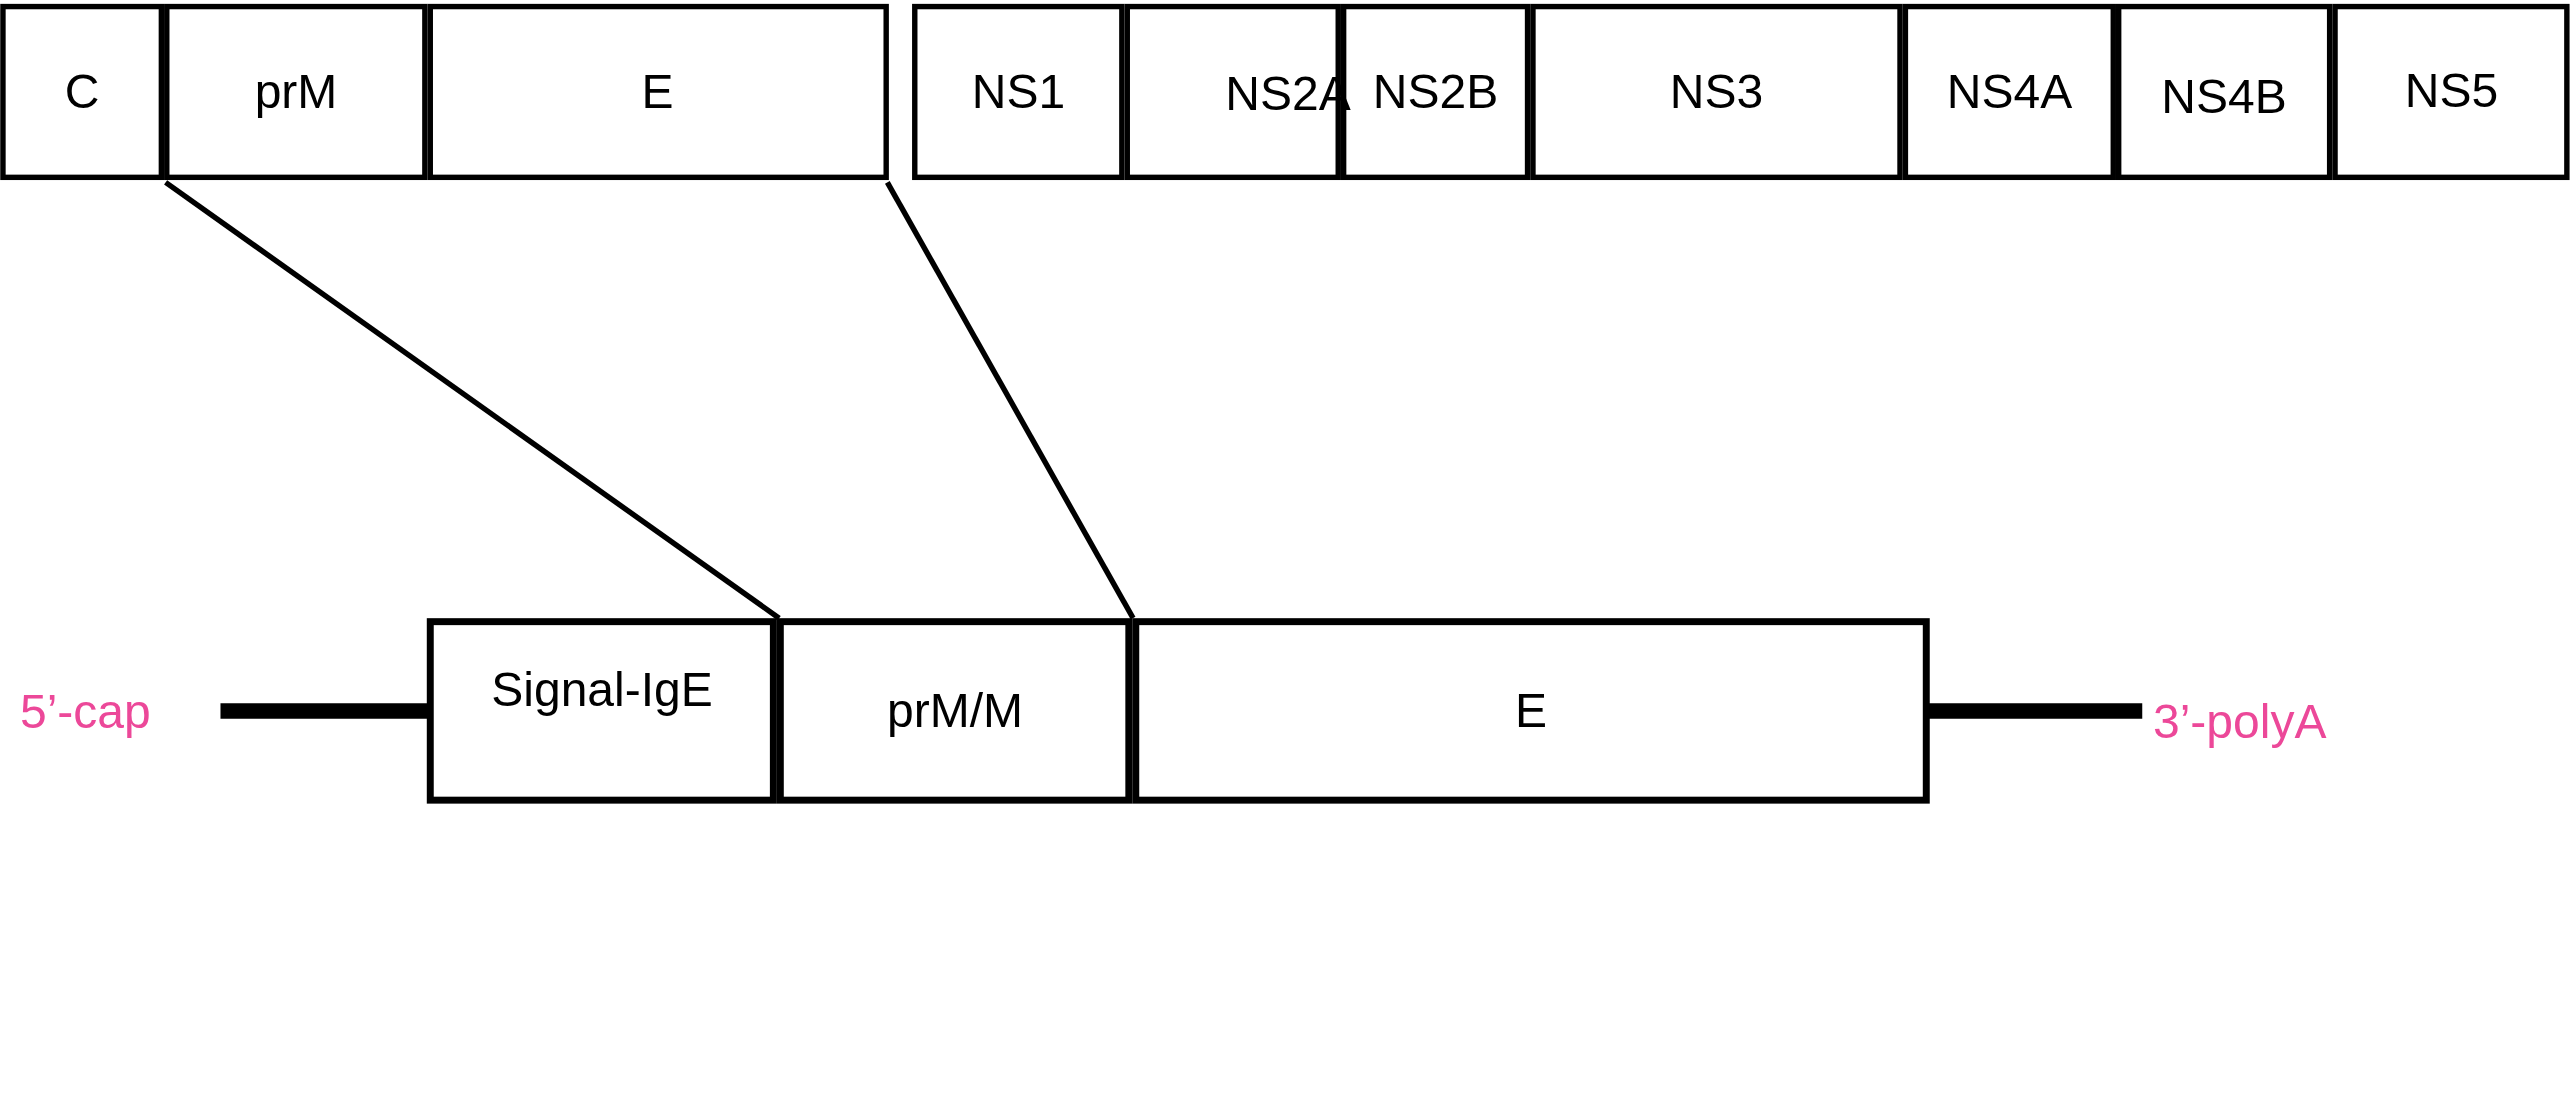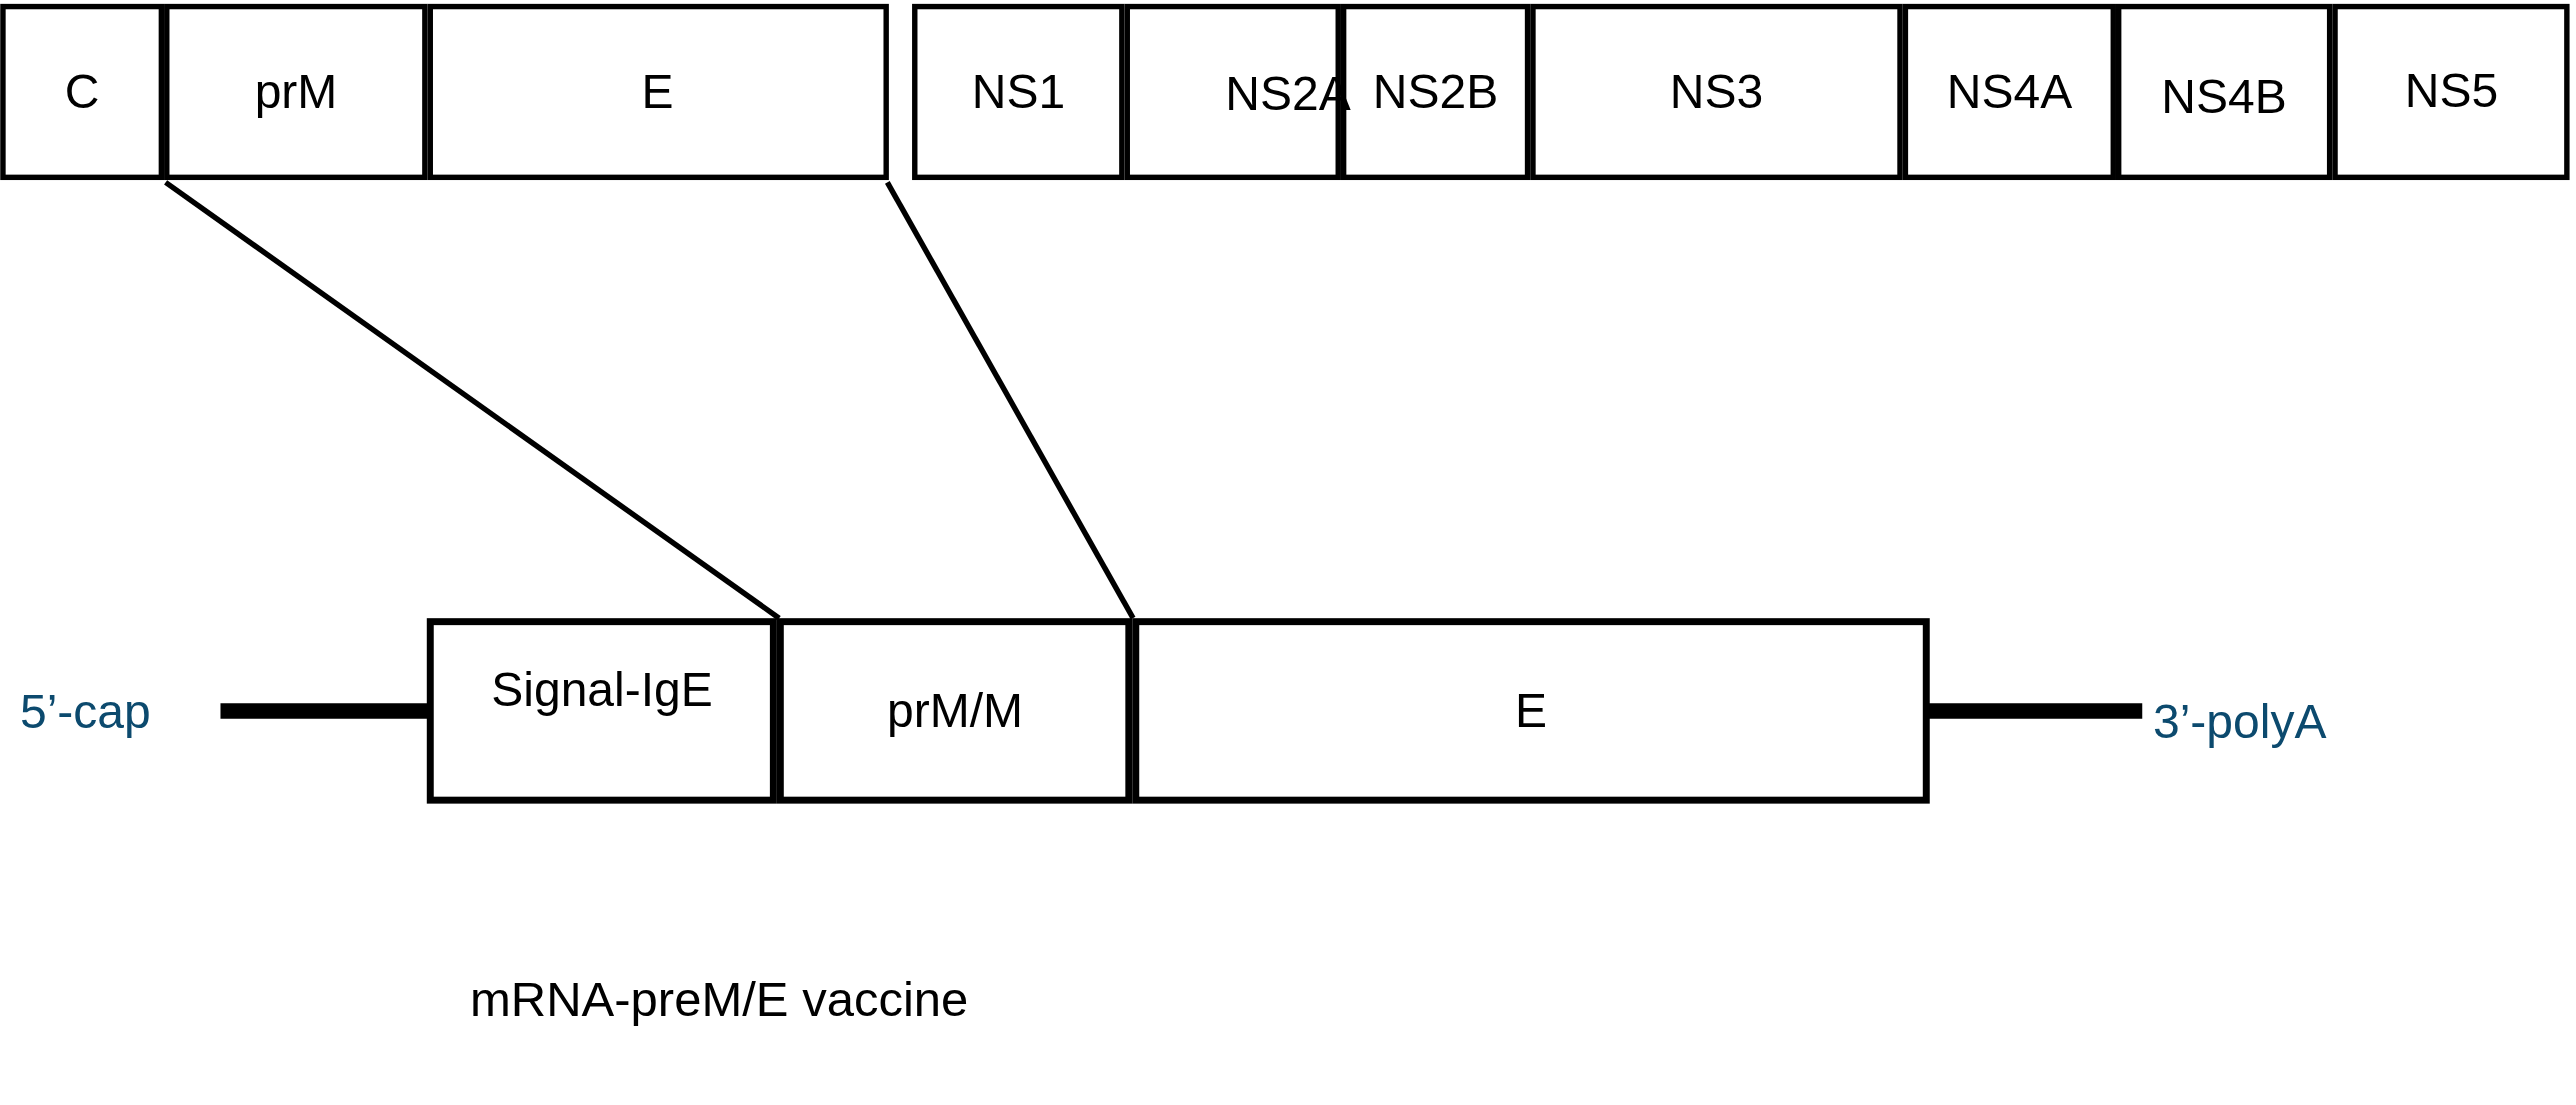--- a/index.html
+++ b/index.html
@@ -35,21 +35,21 @@
   .genome-label {
     font-size: 48px;
   }
   .construct-label {
     font-size: 48px;
   }
   .end-label {
     position: absolute;
     font-family: "Liberation Sans", sans-serif;
     font-size: 48px;
-    color: #0c4a6e;
+    color: #ec4899;
     white-space: nowrap;
     display: flex;
     align-items: center;
   }
   .caption {
     position: absolute;
     font-family: "Liberation Sans", sans-serif;
     font-size: 49px;
     color: #000000;
     white-space: nowrap;
@@ -101,16 +101,15 @@
       <div class="seg-label genome-label" style="left: 2333px; top: 2px; width: 237px; height: 176px;">NS5</div>
       <div class="seg-label construct-label" style="left: 427px; top: 618px; width: 350px; height: 143px;">Signal-IgE</div>
       <div class="seg-label construct-label" style="left: 777px; top: 618px; width: 356px; height: 185px;">prM/M</div>
       <div class="seg-label construct-label" style="left: 1132px; top: 618px; width: 798px; height: 185px;">E</div>
     </div>
 
   <div class="end-label" id="five-prime-label" style="left: 20px; top: 679px; height: 65px;">5’-cap</div>
 
   <div class="end-label" id="three-prime-label" style="left: 2153px; top: 679px; height: 65px; margin-top: 10px;">3’-polyA</div>
 
-  <div class="caption" id="figure-caption" style="left: 470px; top: 971px;">mRNA-preM/E vaccine</div>
 
 </div>
 
 
 </body></html>

